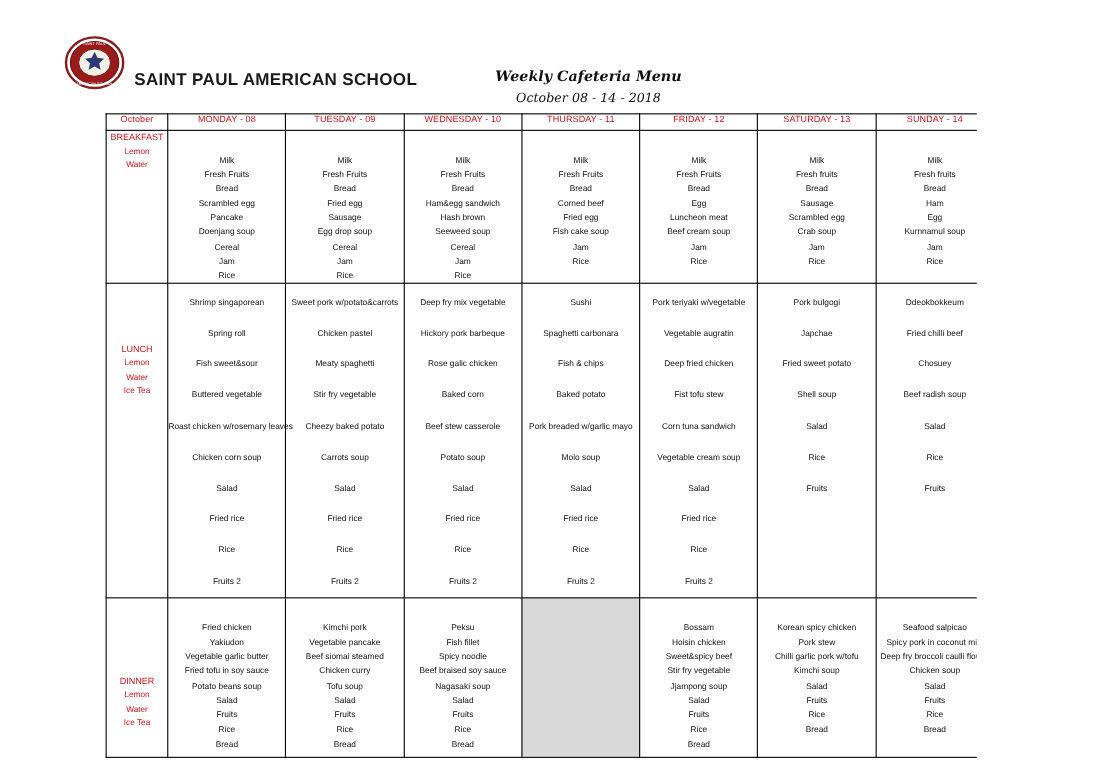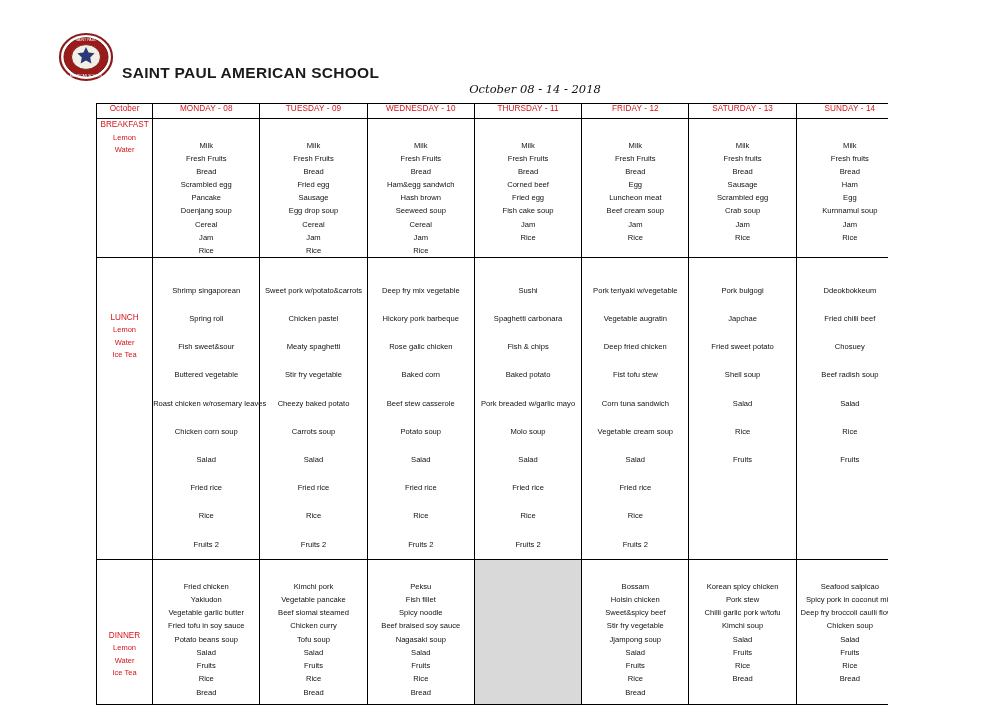--- a/index.html
+++ b/index.html
@@ -104,21 +104,21 @@
     display: block;
   }
 
   td.items {
     text-align: center;
     font-size: 7.6px;
     color: #111;
     line-height: 13.1px;
     padding: 2px 2px 3px 2px;
   }
-  td.items.lunch { line-height: 28.2px; padding-top: 19px; }
+  td.items.lunch { line-height: 28.2px; padding-top: 3px; }
   td.items.dinner { line-height: 13.2px; padding-top: 20px; }
   td.items.breakfast { line-height: 13.1px; padding-top: 20px; }
   td.items .it { display: block; white-space: nowrap; }
   td.items.dinner .it { white-space: normal; }
   td.shaded { background: #d9d9d9; }
 </style>
 </head>
 <body>
 
 <div class="page">
@@ -128,20 +128,21 @@
       <svg width="56" height="50" viewBox="0 0 56 50">
         <ellipse cx="28" cy="25" rx="26" ry="23" fill="#ffffff" stroke="#8b1a1a" stroke-width="2.2"></ellipse>
         <ellipse cx="28" cy="25" rx="22" ry="19.2" fill="#9b1b1b" stroke="#6e1414" stroke-width="1"></ellipse>
         <ellipse cx="28" cy="25" rx="14.5" ry="12.4" fill="#f2efe6" stroke="#6e1414" stroke-width="0.9"></ellipse>
         <path d="M28 15 l2.6 5.6 6 .7 -4.4 4.1 1.2 6 -5.4-3 -5.4 3 1.2-6 -4.4-4.1 6-.7z" fill="#2b3a77"></path>
         <text x="28" y="9" font-size="3.6" fill="#ffffff" text-anchor="middle" font-family="Liberation Sans, sans-serif">SAINT PAUL</text>
         <text x="28" y="45" font-size="3.4" fill="#ffffff" text-anchor="middle" font-family="Liberation Sans, sans-serif">AMERICAN SCHOOL</text>
       </svg>
     </div>
     <div class="school-name">SAINT PAUL AMERICAN SCHOOL</div>
+    <div class="menu-title">Weekly Cafeteria Menu</div>
     <div class="menu-date">October 08 - 14 - 2018</div>
   </div>
 
   <table class="menu">
     <colgroup>
       <col class="col-label">
       <col class="col-day">
         <col class="col-day">
         <col class="col-day">
         <col class="col-day">

